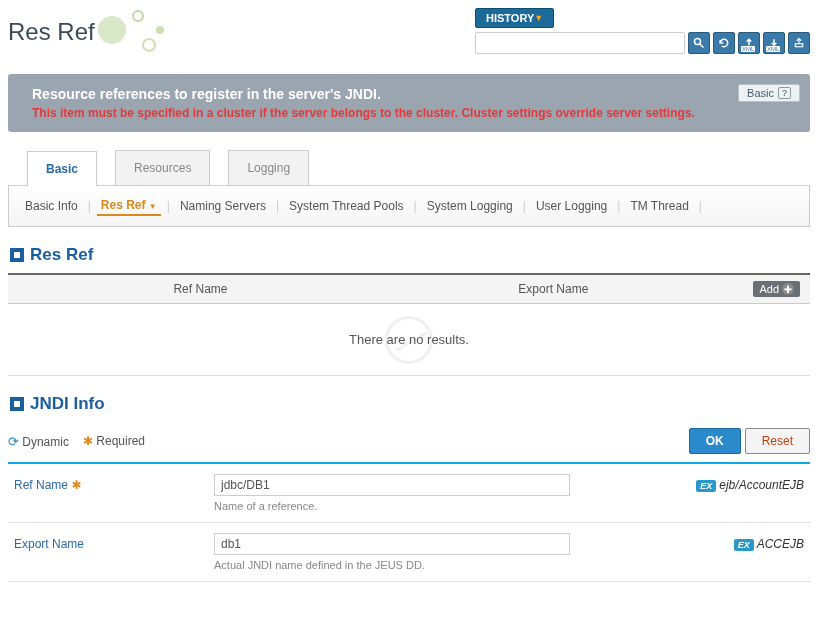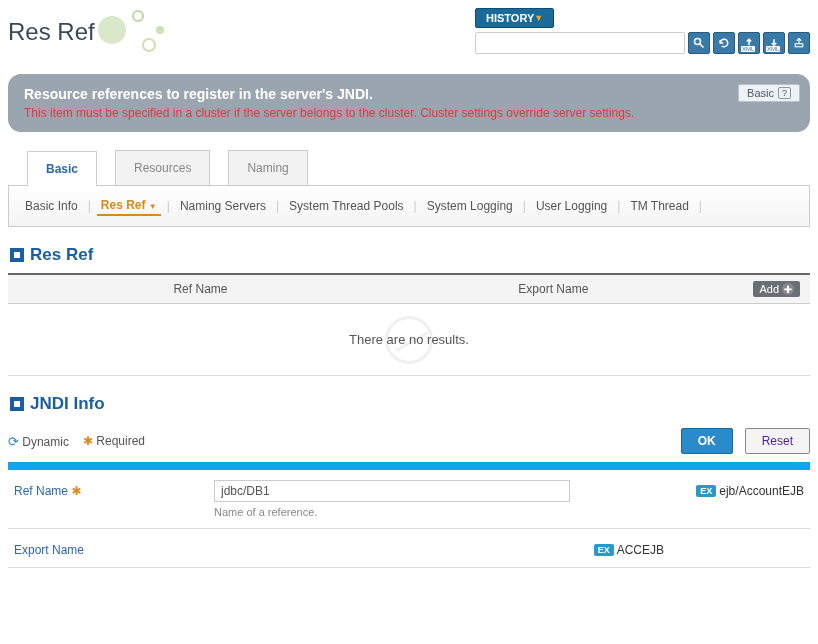--- a/index.html
+++ b/index.html
@@ -20,23 +20,23 @@
 .history-btn .chev { color: #f5a623; font-size: 9px; }
 
 
 .toolbar-row { display: flex; justify-content: flex-end; align-items: center; gap: 3px; margin-top: 4px; }
 .search-input { width: 210px; height: 22px; border: 1px solid #ccc; border-radius: 2px; padding: 2px 6px; }
 .tool-btn { width: 22px; height: 22px; background: #3a7aa8; border: 1px solid #2a5a7c; border-radius: 2px; display: inline-flex; align-items: center; justify-content: center; color: #fff; cursor: pointer; }
 .tool-btn svg { width: 12px; height: 12px; fill: #fff; }
 .xml-label { font-size: 6px; position: absolute; bottom: 1px; left: 2px; background: #fff; color: #3a7aa8; padding: 0 1px; border-radius: 1px; }
 
 
-.banner { background: #9aa5b0; border-radius: 13px; padding: 12px 16px; margin-top: 8px; position: relative; }
+.banner { background: #9aa5b0; border-radius: 3px; padding: 12px 24px; margin-top: 8px; position: relative; }
 .banner-title { color: #fff; font-weight: bold; font-size: 14px; margin-bottom: 4px; }
-.banner-note { color: #e03a3a; font-size: 12px; }
+.banner-note { color: #e03a3a; font-size: 12px; font-weight: bold; }
 .help-btn { position: absolute; right: 10px; top: 10px; background: #eef2f5; border: 1px solid #b8c2ca; border-radius: 2px; padding: 2px 8px; font-size: 11px; color: #4a5a68; cursor: pointer; display: inline-flex; align-items: center; gap: 4px; }
 
 
 .main-tabs { display: flex; border-bottom: 1px solid #ccc; margin-top: 18px; }
 .main-tab { padding: 10px 18px; border: 1px solid #ccc; border-bottom: none; background: #f2f2f2; color: #888; cursor: pointer; margin-right: -1px; margin-left: 19px; }
 .main-tab.active { background: #fff; color: #2a6aa8; font-weight: bold; border-top: 1px solid #ccc; position: relative; top: 1px; }
 
 
 .sub-nav { display: flex; align-items: center; padding: 10px 12px; background: linear-gradient(#fff,#f4f4f4); border: 1px solid #ccc; border-top: none; gap: 6px; font-size: 12px; }
 .sub-item { color: #555; cursor: pointer; padding: 2px 4px; }
@@ -56,35 +56,35 @@
 .tbl .add-btn { background: #6a6f75; color: #fff; font-size: 11px; padding: 2px 6px; border-radius: 2px; cursor: pointer; display: inline-flex; align-items: center; gap: 3px; }
 .no-results { text-align: center; padding: 28px 0; color: #555; font-size: 13px; border-bottom: 1px solid #ddd; position: relative; }
 .no-results-bg { position: absolute; left: 50%; top: 50%; transform: translate(-50%,-50%); width: 48px; height: 48px; border: 3px solid #f0f0f0; border-radius: 50%; }
 .no-results-bg::before { content: ""; position: absolute; left: 6px; top: 21px; width: 36px; height: 3px; background: #f0f0f0; transform: rotate(-30deg); }
 .no-results span { position: relative; }
 
 
 .info-banner { background: #b6c6d9; color: #fff; font-weight: bold; padding: 14px; border-radius: 2px; margin-top: 12px; font-size: 13px; }
 
 
-.legend-row { display: flex; justify-content: space-between; align-items: center; margin-top: 14px; border-bottom: 8px solid #0ea5e9; padding-bottom: 8px; }
+.legend-row { display: flex; justify-content: space-between; align-items: center; margin-top: 14px; border-bottom: 2px solid #0ea5e9; padding-bottom: 8px; }
 .legend { display: flex; gap: 14px; align-items: center; font-size: 12px; color: #555; }
 .legend .dyn-icon { color: #2a8acc; font-size: 13px; }
 .legend .req-icon { color: #e08a1a; font-size: 12px; }
-.btn-group { display: flex; gap: 12px; }
-.btn { padding: 5px 16px; border-radius: 2px; font-size: 12px; cursor: pointer; border: 1px solid #888; background: #f4f4f4; color: #4c1d95; }
+.btn-group { display: flex; gap: 4px; }
+.btn { padding: 5px 16px; border-radius: 2px; font-size: 12px; cursor: pointer; border: 1px solid #888; background: #f4f4f4; color: #c2410c; }
 .btn.primary { background: #2a8acc; border-color: #1a6aa0; color: #fff; font-weight: bold; }
 
 
 .form-row { display: grid; grid-template-columns: 190px 1fr 130px; gap: 10px; padding: 10px 6px; border-bottom: 1px solid #ddd; align-items: start; }
 .form-label { color: #2a6aa8; font-size: 12px; padding-top: 4px; }
 .req-star { color: #e08a1a; }
 .form-input { width: 356px; height: 22px; border: 1px solid #ccc; padding: 2px 6px; font-size: 12px; color: #555; }
 .form-hint { color: #888; font-size: 11px; margin-top: 4px; }
-.ex-badge { display: inline-flex; align-items: center; gap: 3px; font-size: 12px; color: #333; justify-content: flex-end; padding-top: 4px; }
+.ex-badge { display: inline-flex; align-items: flex-end; gap: 3px; font-size: 12px; color: #333; justify-content: flex-end; padding-top: 4px; font-style: italic; }
 .ex-tag { background: #2a99c9; color: #fff; font-size: 9px; font-weight: bold; padding: 1px 4px; border-radius: 2px; }
 </style>
 </head>
 <body>
 
 <div class="container">
 
   <div class="header-row">
     <div class="page-title-wrap">
       <div class="bubbles">
@@ -141,21 +141,21 @@
     <div class="banner-note">This item must be specified in a cluster if the server belongs to the cluster. Cluster settings override server settings.</div>
     <div class="help-btn">
       <span>Basic</span>
       <span style="border:1px solid #8a98a5;border-radius:2px;padding:0 3px;font-size:9px;">?</span>
     </div>
   </div>
 
   <div class="main-tabs">
     <div class="main-tab active">Basic</div>
     <div class="main-tab">Resources</div>
-    <div class="main-tab">Naming</div>
+    <div class="main-tab">Logging</div>
   </div>
 
   <div class="sub-nav">
     <span class="sub-item">Basic Info</span>
       <span class="sub-sep">|</span>
     <span class="sub-item active"><span>Res Ref</span> <span class="dd-arrow">▼</span></span>
       <span class="sub-sep">|</span>
     <span class="sub-item">Naming Servers</span>
       <span class="sub-sep">|</span>
     <span class="sub-item">System Thread Pools</span>
@@ -217,19 +217,23 @@
       <div class="form-hint">Name of a reference.</div>
     </div>
     <div class="ex-badge">
       <span class="ex-tag">EX</span>
       <span>ejb/AccountEJB</span>
     </div>
   </div>
 
   <div class="form-row">
     <div class="form-label">Export Name</div>
+    <div>
+      <input class="form-input" type="text" value="db1" style="">
+      <div class="form-hint">Actual JNDI name defined in the JEUS DD.</div>
+    </div>
     <div class="ex-badge">
       <span class="ex-tag">EX</span>
       <span>ACCEJB</span>
     </div>
   </div>
 
 </div>
 
 </body></html>

